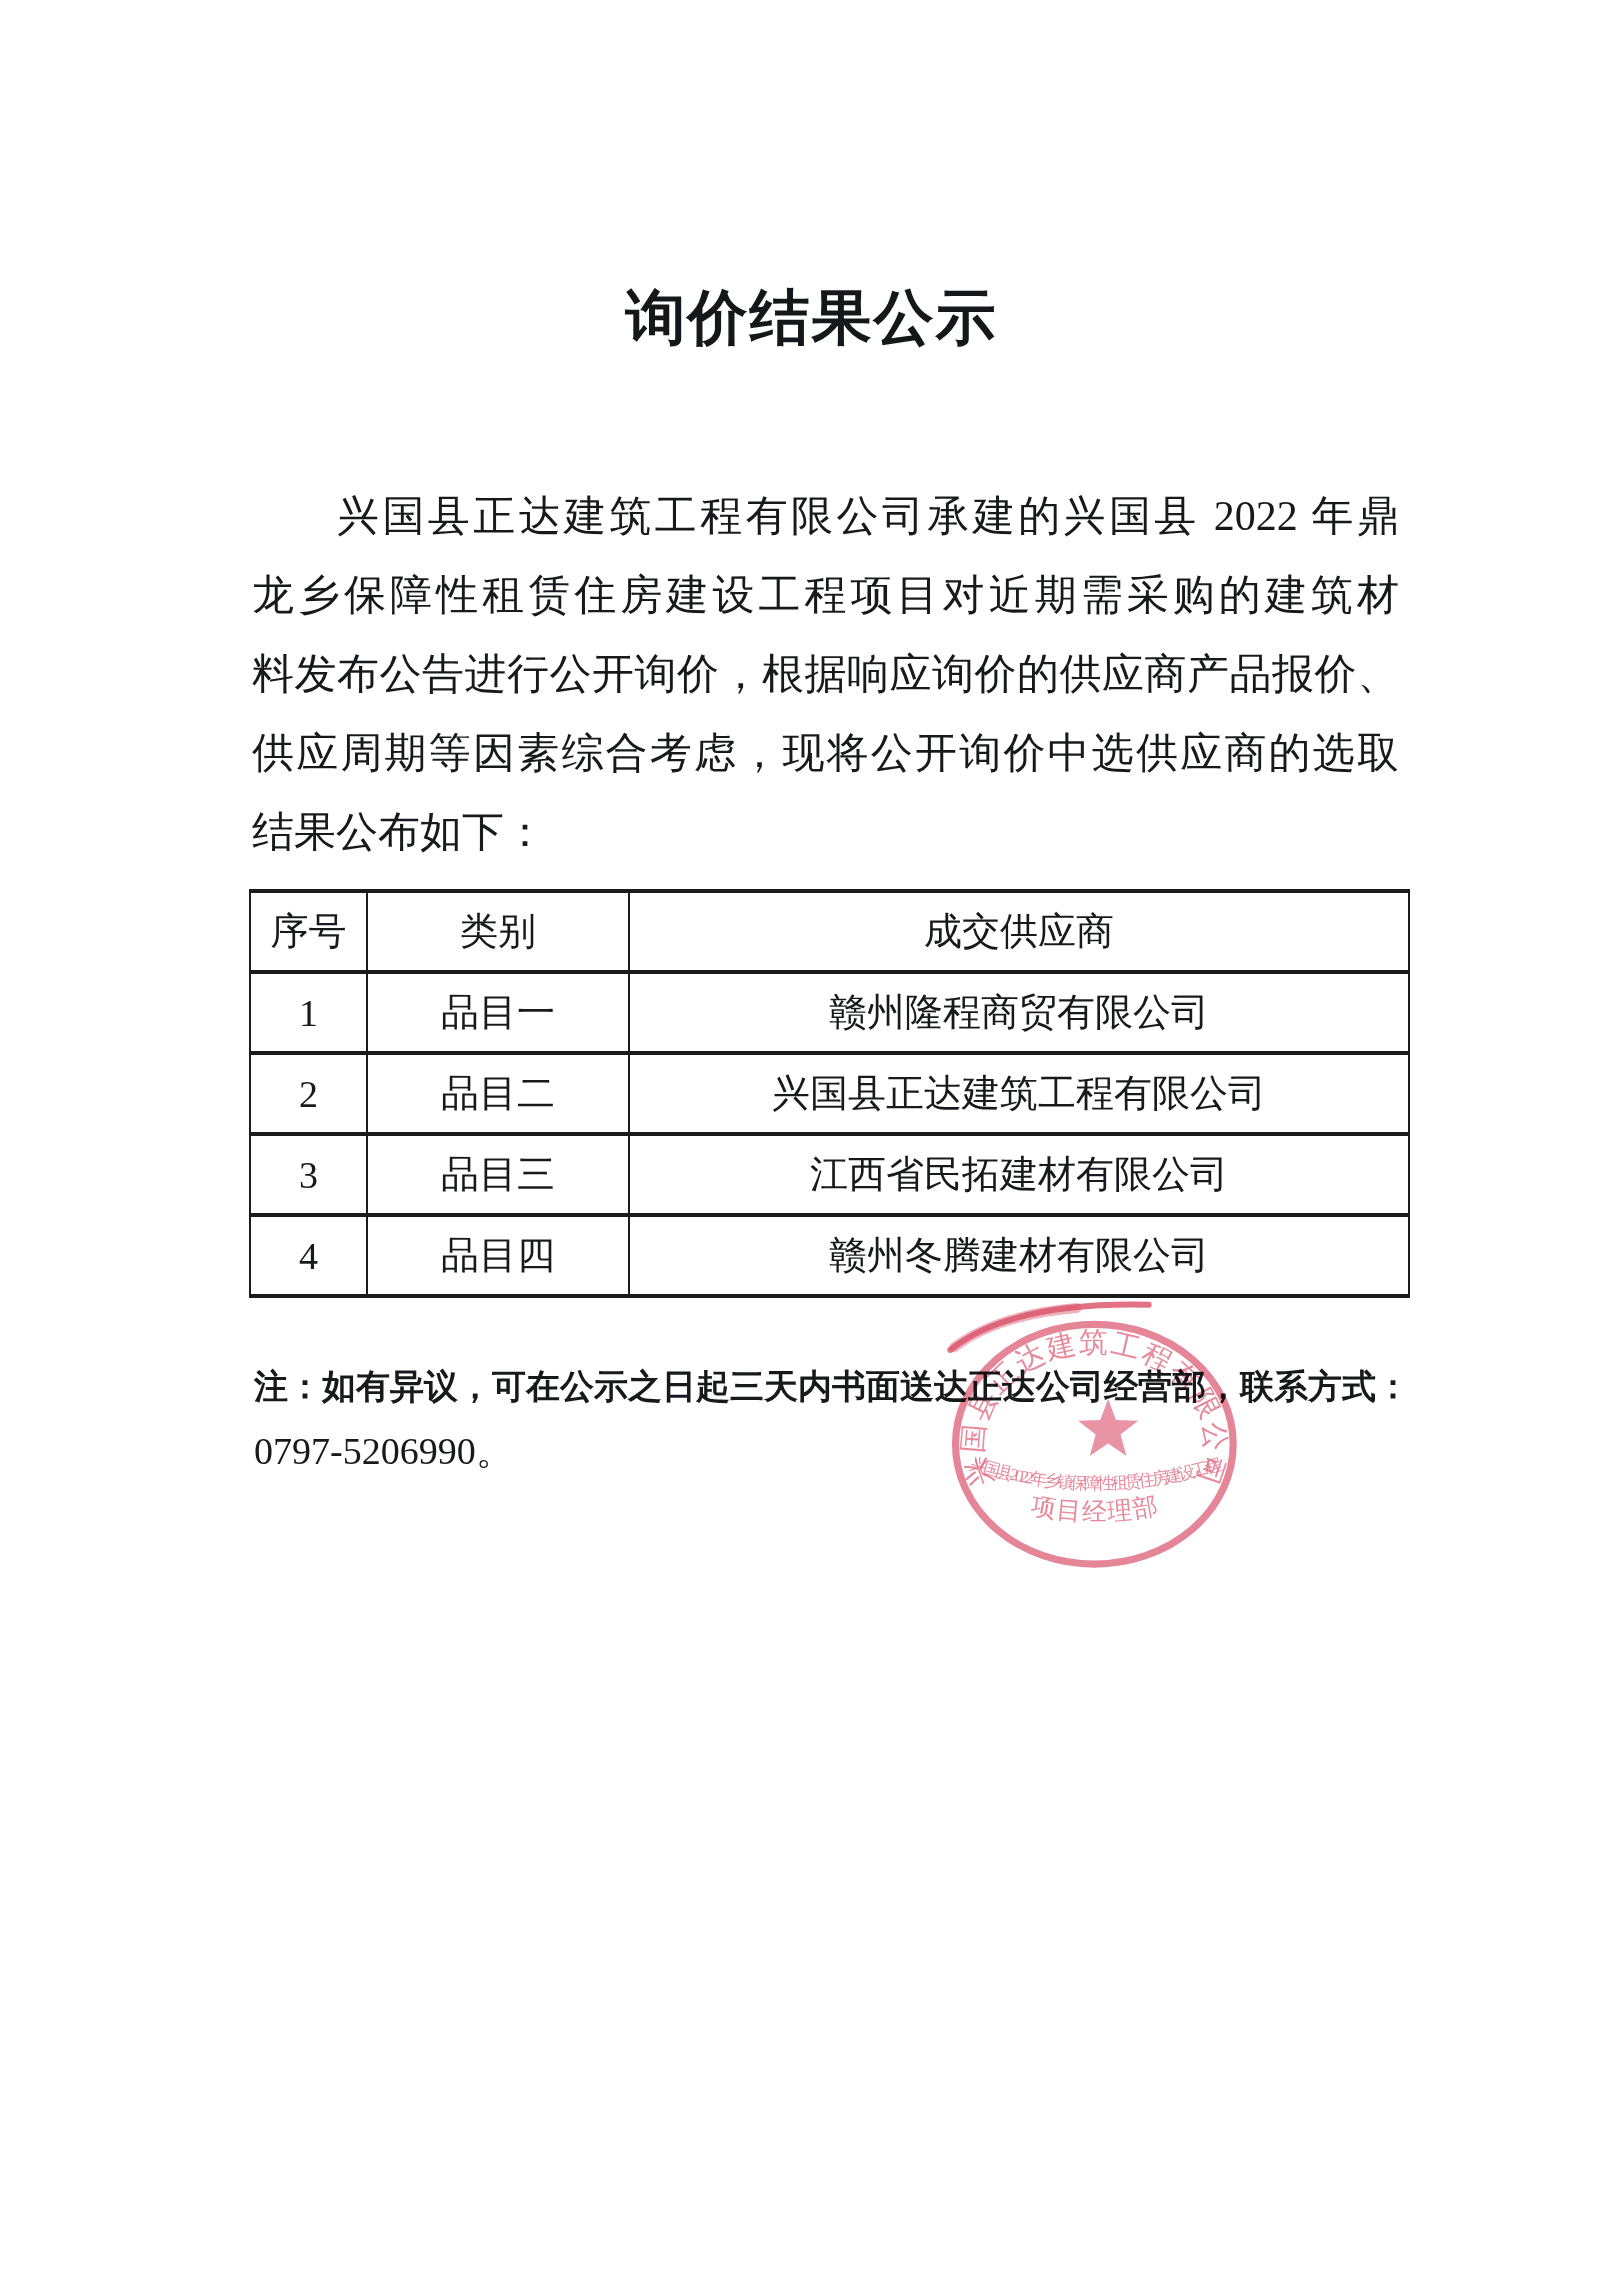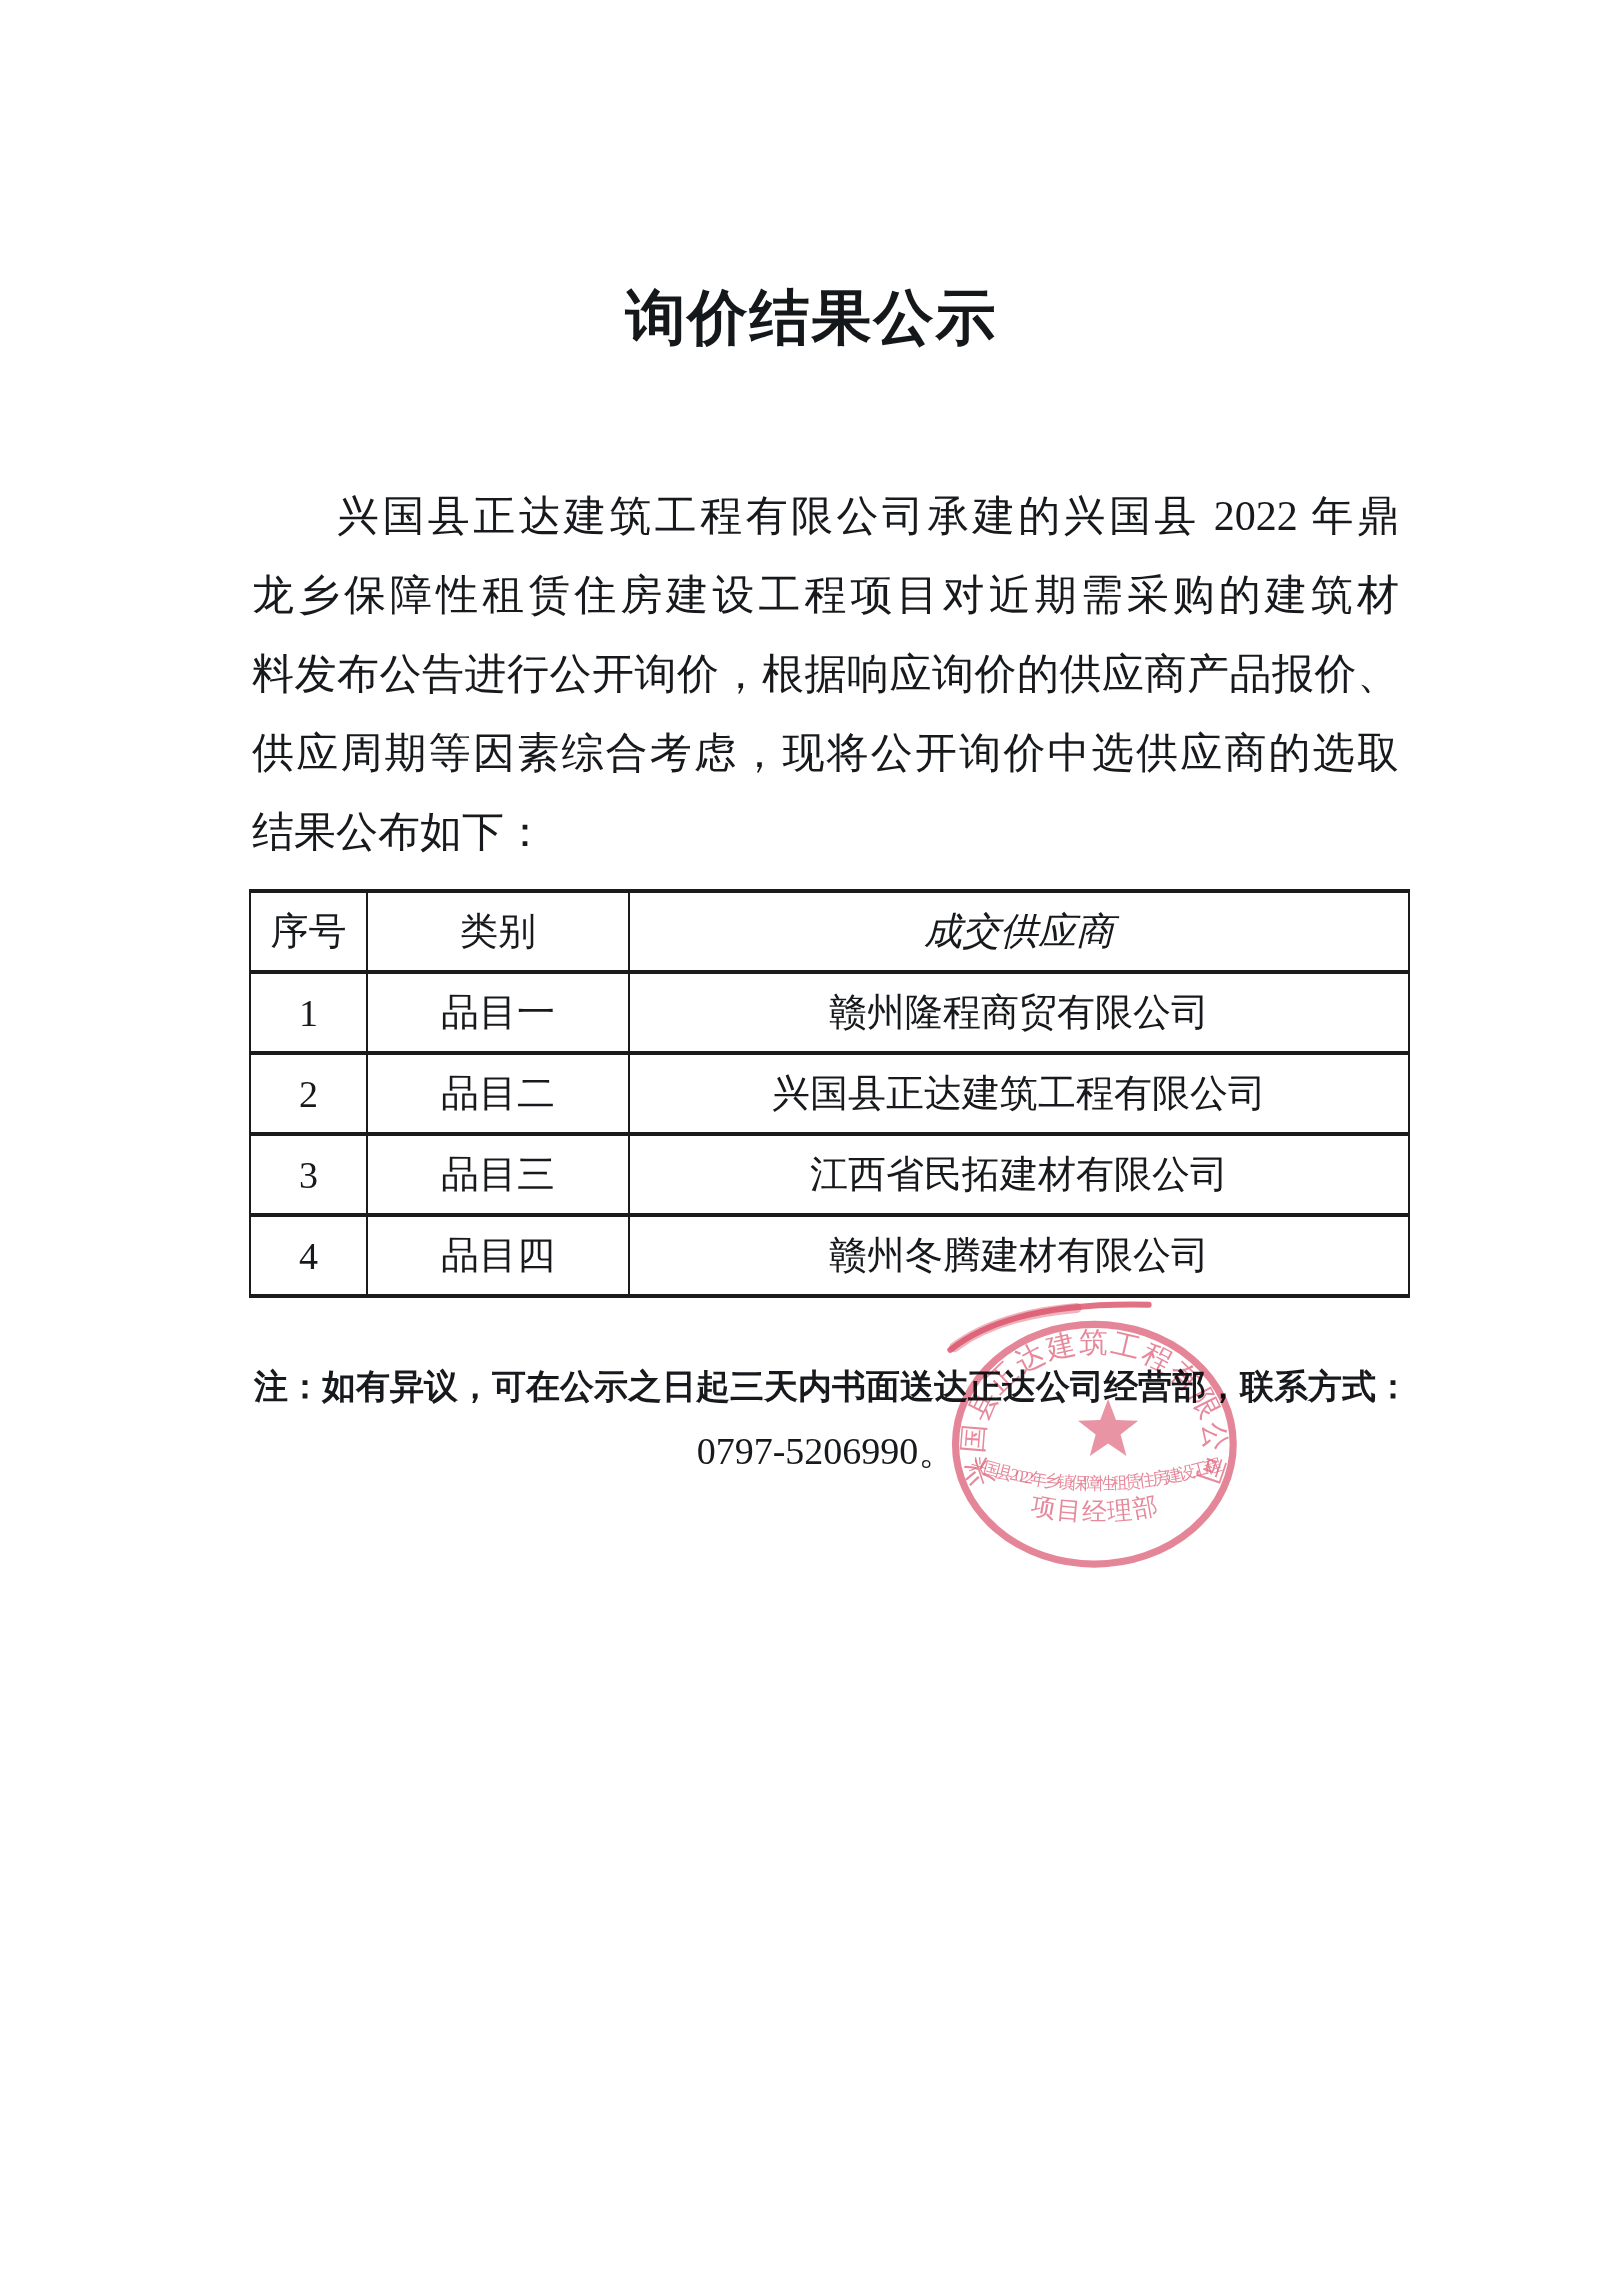--- a/index.html
+++ b/index.html
@@ -52,38 +52,38 @@
     text-align:center;
     vertical-align:middle;
     padding:0;
     font-weight:400;
     margin-left:36px;
   }
   .result-table th{ height:77px; }
   .result-table td{ height:77px; }
   .result-table .col-no{ width:115px; }
   .result-table .col-cat{ width:260px; }
-  .result-table .col-sup{ width:778px;font-style:italic; }
+  .result-table .col-sup{ width:778px; }
   .note{
     position:absolute;
     left:254px; top:1367px; width:1145px;
     font-size:34px;
     color:#17191c;
   }
   .note-line1{
     height:39px; line-height:39px;
     text-align:justify; text-align-last:justify;
     white-space:nowrap;
     font-weight:bold;
   }
   .note-line2{
     margin-top:26px;
     font-size:38px;
     line-height:39px;
-    text-align:center;
+    text-align:left;
   }
   .seal{
     position:absolute;
     left:903px; top:1270px;
     width:367px; height:334px;
     mix-blend-mode:multiply;
     opacity:.93;
   }
 </style>
 </head>

